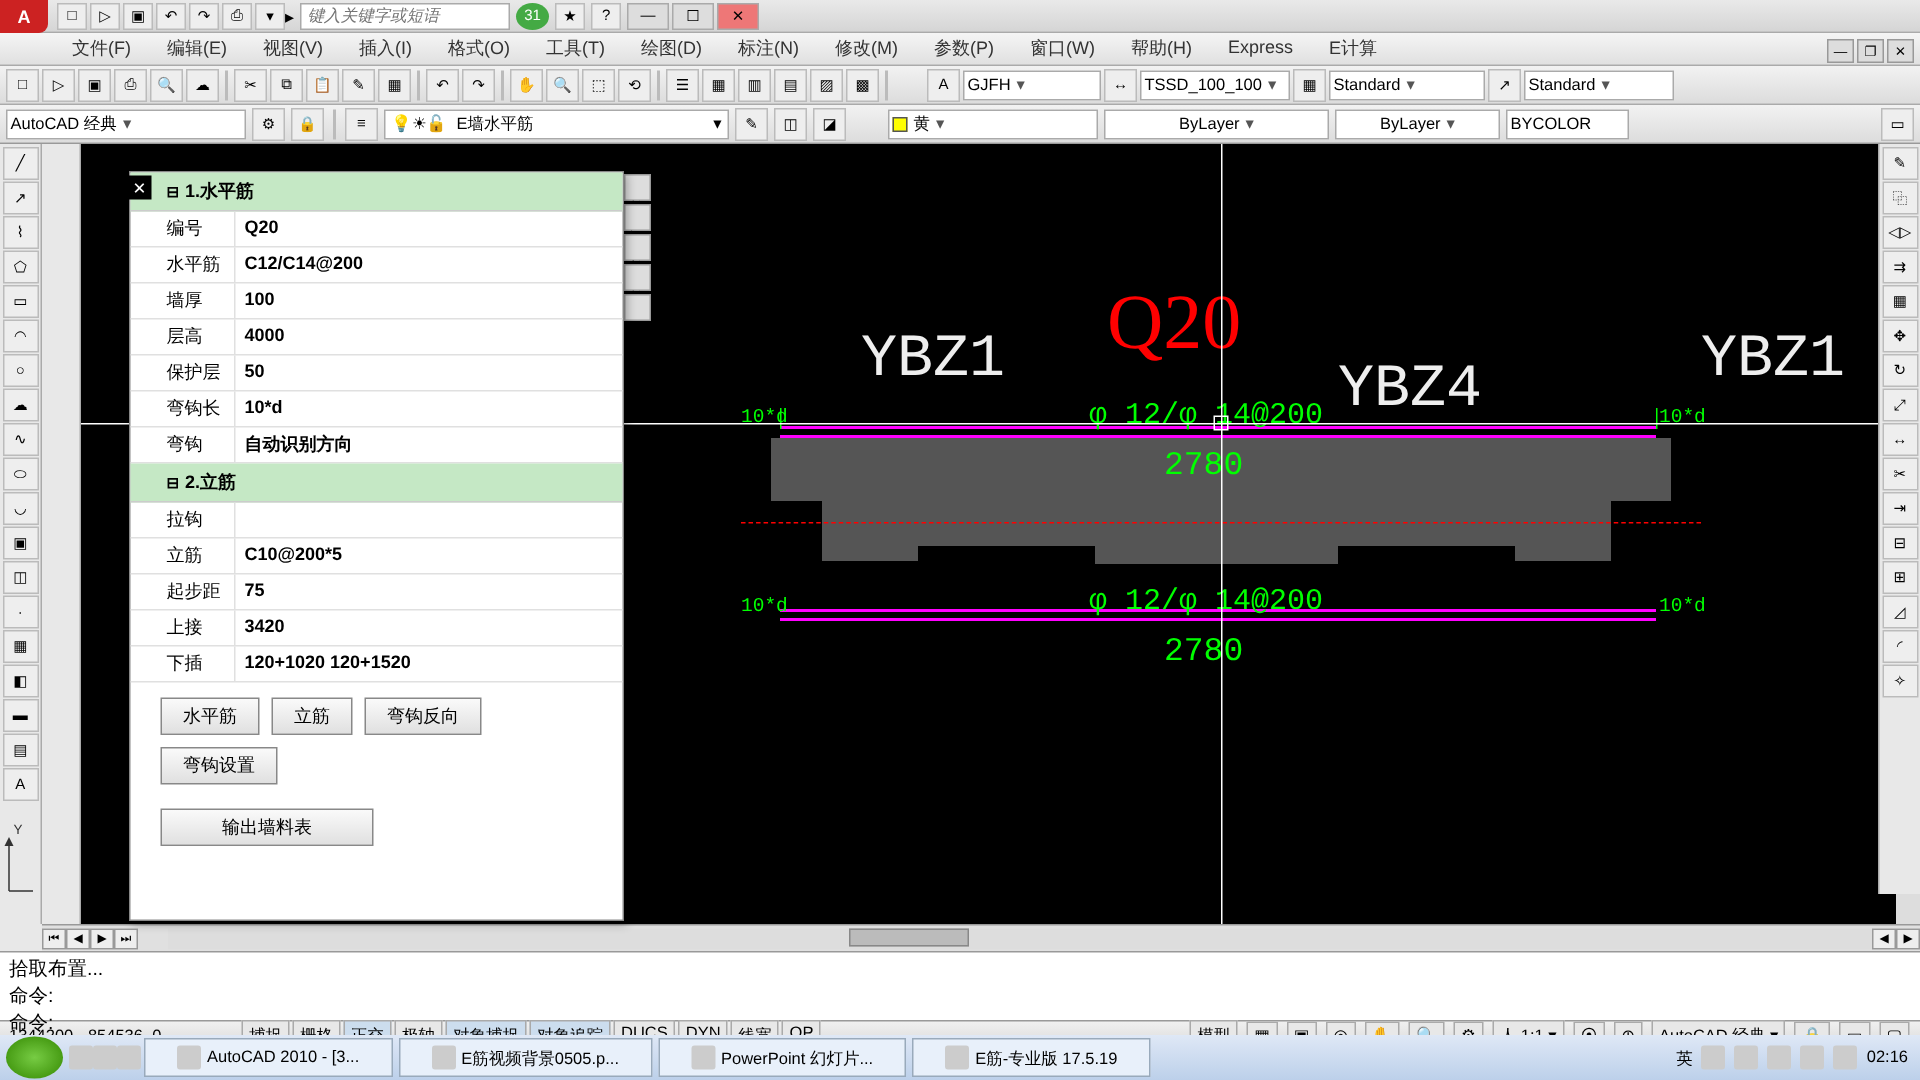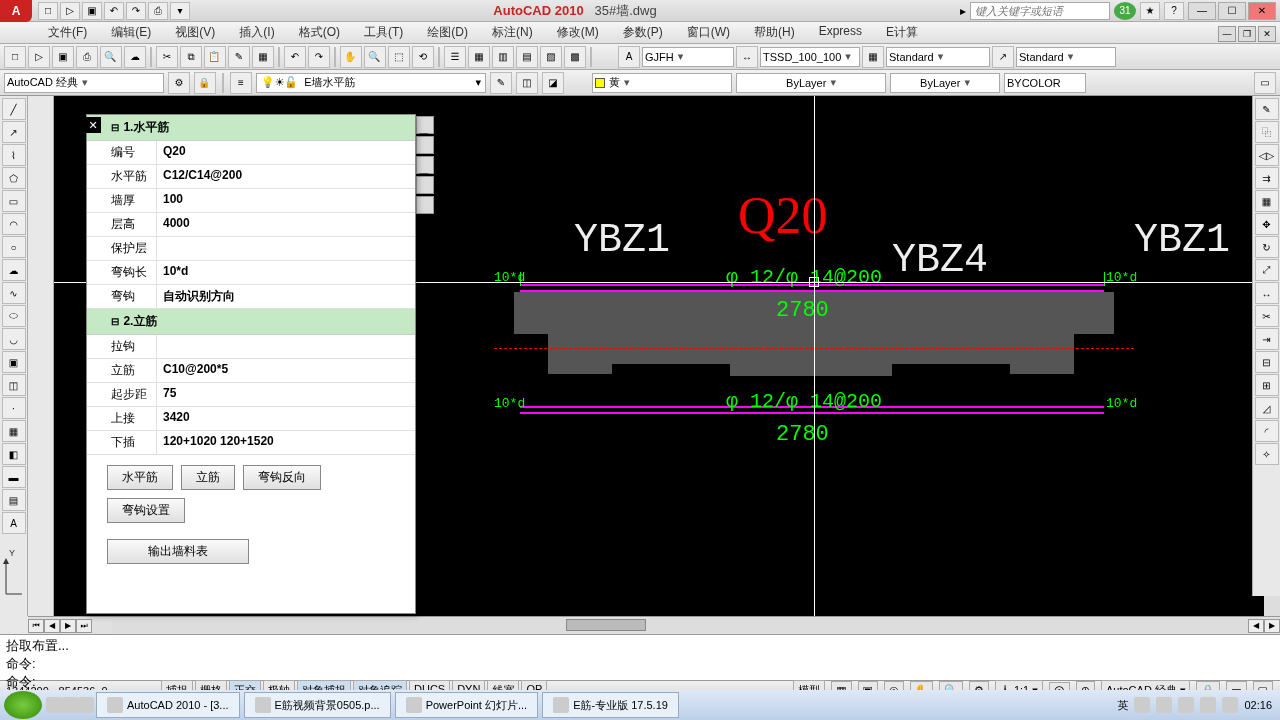--- a/index.html
+++ b/index.html
@@ -96,42 +96,39 @@
 
 .statusbar { height: 20px; background: linear-gradient(#f0f0f0,#d8d8d8); display: flex; align-items: center; font-size: 11px; border-top: 1px solid #999; }
 .coords { width: 160px; padding: 0 6px; }
 .snap-box { padding: 2px 4px; border: 1px solid #aaa; margin: 0 1px; background: #e8e8e8; }
 .snap-box.on { background: #cde; }
 .status-right { margin-left: auto; display: flex; align-items: center; gap: 4px; padding-right: 6px; }
 
 
 .taskbar { height: 30px; background: linear-gradient(#dfe8f6,#bcd0ea); display: flex; align-items: center; position: absolute; bottom: 0; width: 100%; }
 .start { width: 38px; height: 28px; border-radius: 50%; background: radial-gradient(#7c4,#380); margin: 0 4px; }
-.task-item { height: 26px; padding: 0 10px; display: flex; align-items: center; border: 1px solid #9ab; background: #e8f0fa; margin: 0 2px; font-size: 11px; gap: 4px; }
+.task-item { height: 26px; padding: 0 21px; display: flex; align-items: center; border: 1px solid #9ab; background: #e8f0fa; margin: 0 2px; font-size: 11px; gap: 4px; }
 .tray { margin-left: auto; display: flex; align-items: center; gap: 6px; padding: 0 8px; font-size: 11px; }
 .sysicon { width: 16px; height: 16px; background: #ccc; border-radius: 2px; }
 
 svg { display: block; }
 </style>
 </head>
 <body>
 
 <div class="titlebar">
   <div class="app-logo">A</div>
   <div class="qat">
     <div class="qat-btn">□</div>
     <div class="qat-btn">▷</div>
     <div class="qat-btn">▣</div>
     <div class="qat-btn">↶</div>
     <div class="qat-btn">↷</div>
     <div class="qat-btn">⎙</div>
     <div class="qat-btn">▾</div>
-  </div>
-  <div class="title-center">
-    <span class="app">AutoCAD 2010</span>&nbsp;&nbsp;&nbsp;<span>35#墙.dwg</span>
   </div>
   <div class="title-right">
     <span>▸</span>
     <input class="search-box" placeholder="键入关键字或短语" style="">
     <div class="badge-green">31</div>
     <div class="qat-btn">★</div>
     <div class="qat-btn">?</div>
     <div class="win-btns">
       <div class="win-btn">—</div>
       <div class="win-btn">☐</div>
@@ -341,20 +338,21 @@
       <div class="prop-row">
         <div class="prop-label">墙厚</div>
         <div class="prop-val">100</div>
       </div>
       <div class="prop-row">
         <div class="prop-label">层高</div>
         <div class="prop-val">4000</div>
       </div>
       <div class="prop-row">
         <div class="prop-label">保护层</div>
+        <div class="prop-val">50</div>
       </div>
       <div class="prop-row">
         <div class="prop-label">弯钩长</div>
         <div class="prop-val">10*d</div>
       </div>
       <div class="prop-row">
         <div class="prop-label">弯钩</div>
         <div class="prop-val">自动识别方向</div>
       </div>
     </div>

